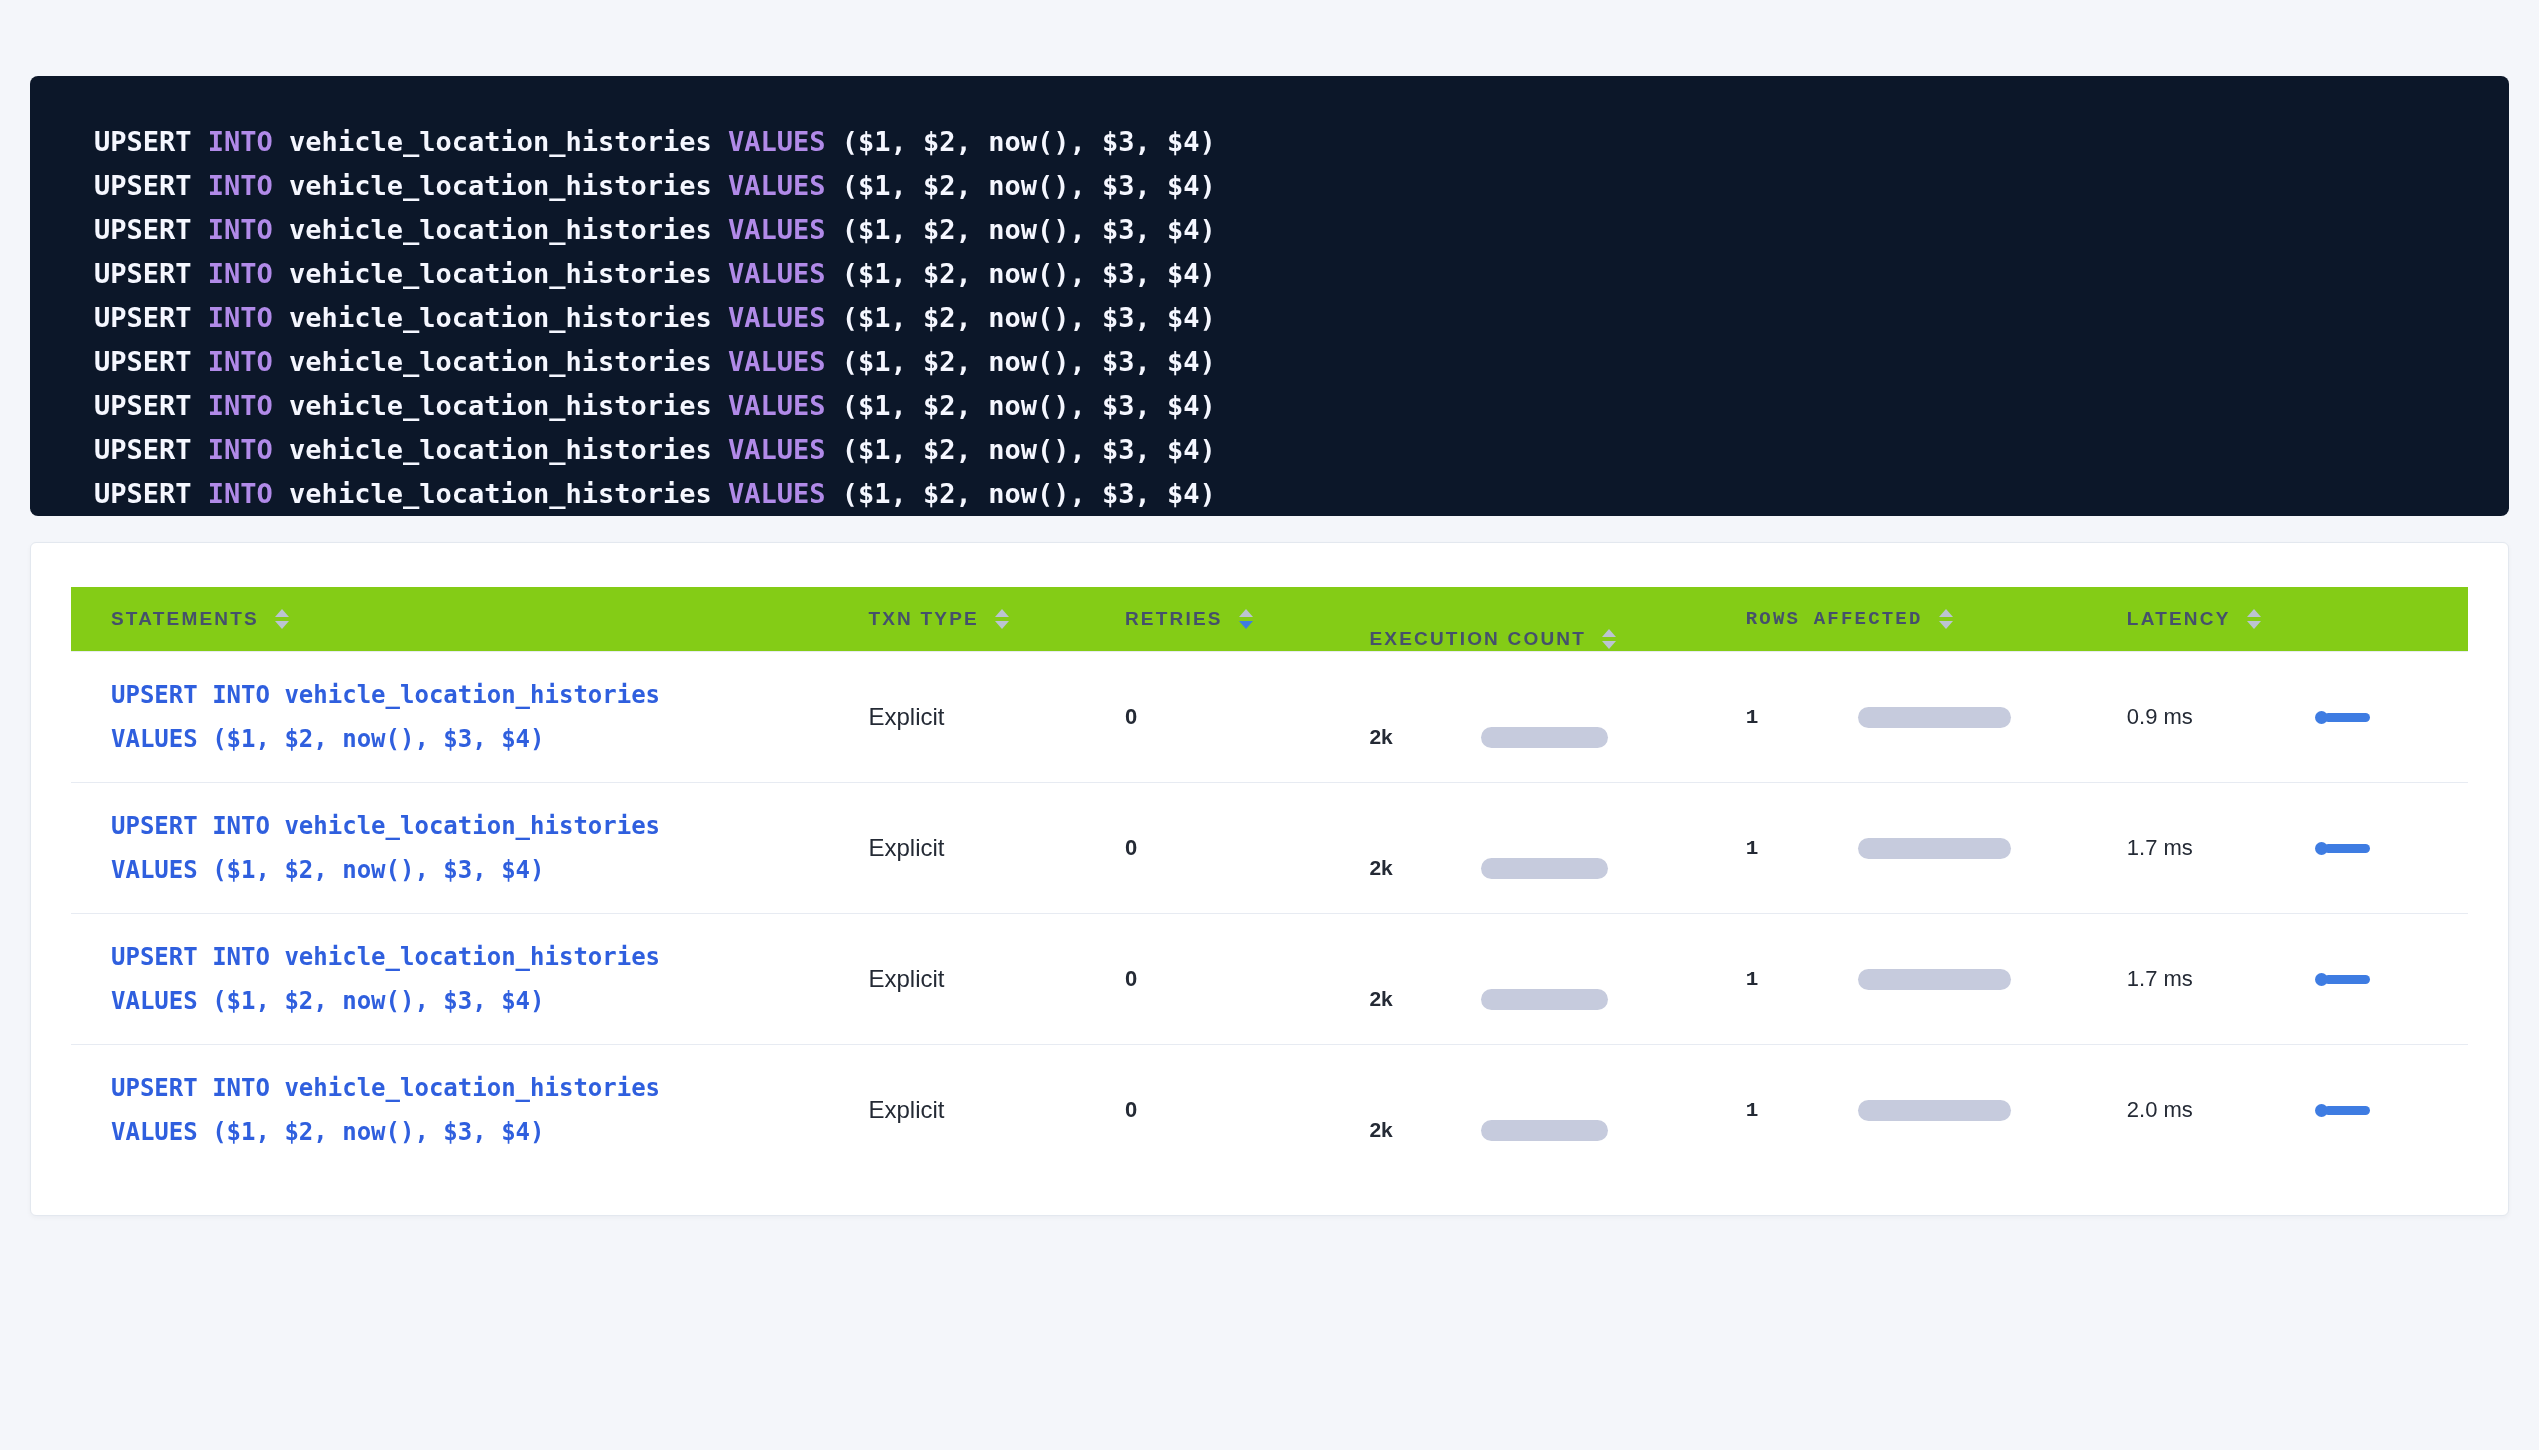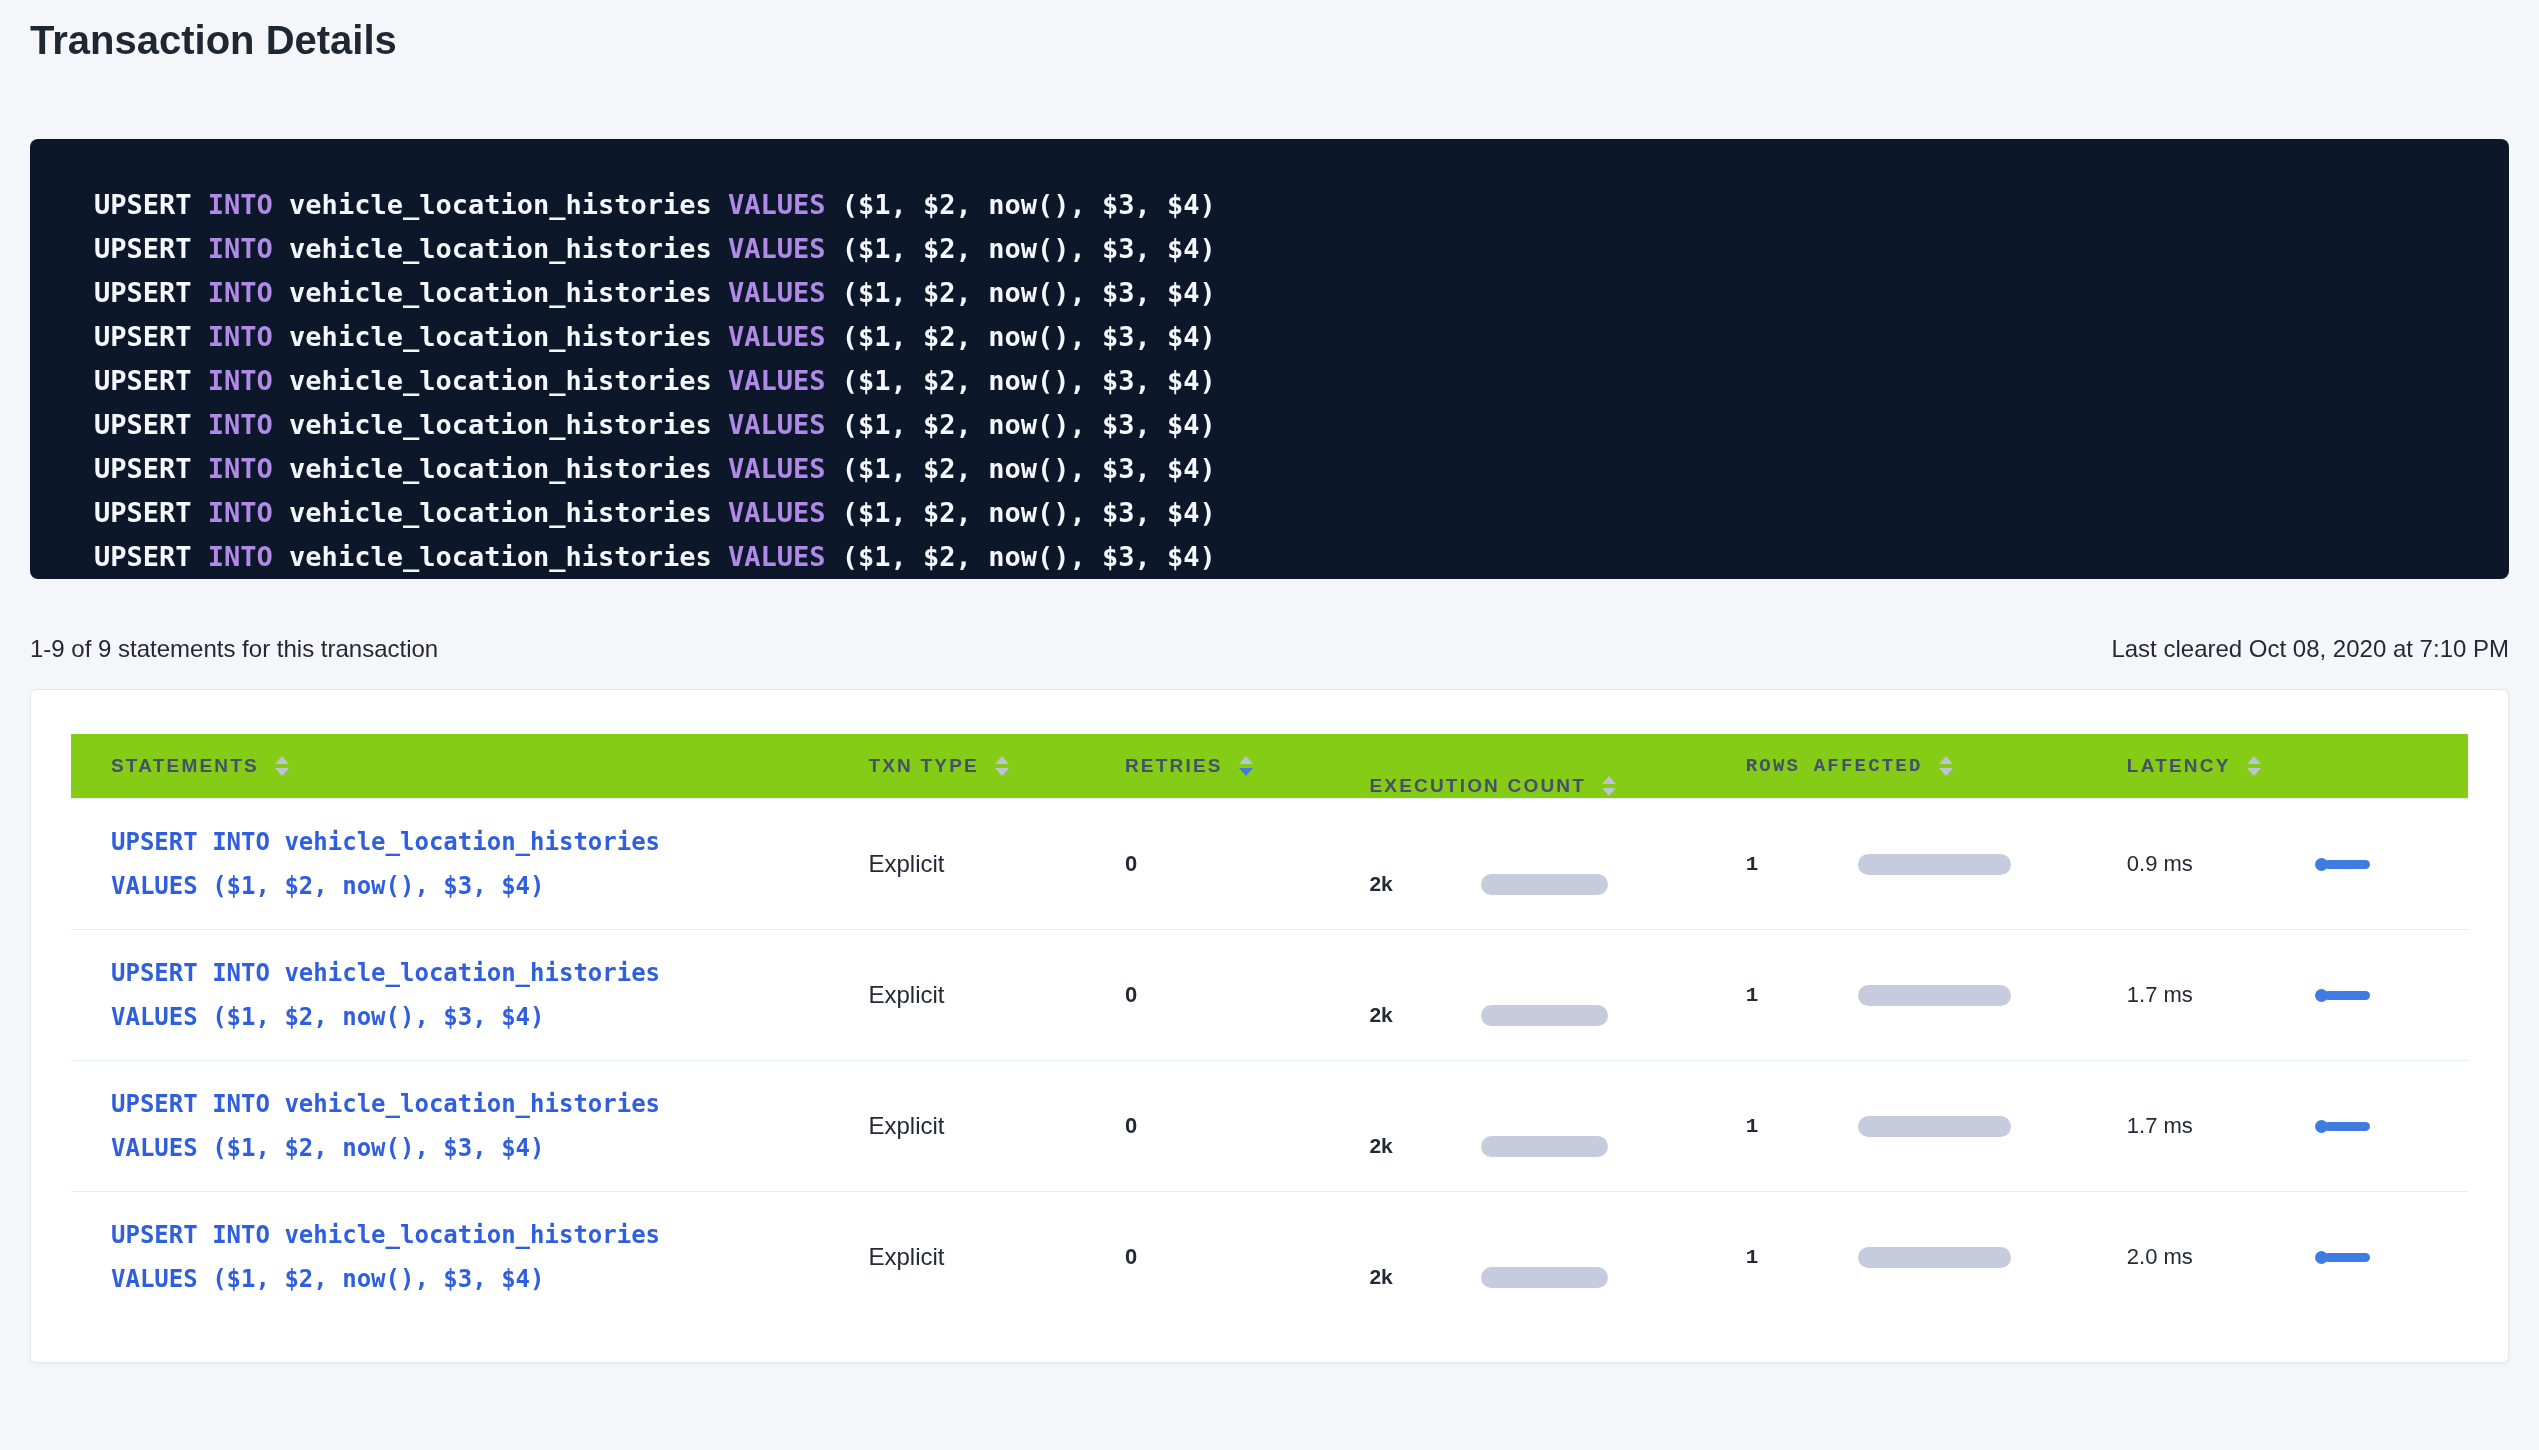--- a/index.html
+++ b/index.html
@@ -98,21 +98,20 @@
   .lat-val{width:122px;font-size:22px;color:var(--text-dark);}
   .latency-viz{display:inline-flex;align-items:center;margin-left:26px;}
   .latency-viz .dot{width:13px;height:13px;border-radius:50%;background:var(--accent-blue);}
   .latency-viz .bar{width:46px;height:9px;border-radius:5px;background:var(--accent-blue);margin-left:-4px;}
 </style>
 </head>
 <body>
 
 <div class="wrap">
 
-  <h1 class="page-title">Transaction Details</h1>
 
   <div class="code-box">
 
       <div class="code-line"><span>UPSERT</span> <span class="tok-kw">INTO</span> <span>vehicle_location_histories</span> <span class="tok-kw">VALUES</span> <span>($1, $2, now(), $3, $4)</span></div>
 
       <div class="code-line"><span>UPSERT</span> <span class="tok-kw">INTO</span> <span>vehicle_location_histories</span> <span class="tok-kw">VALUES</span> <span>($1, $2, now(), $3, $4)</span></div>
 
       <div class="code-line"><span>UPSERT</span> <span class="tok-kw">INTO</span> <span>vehicle_location_histories</span> <span class="tok-kw">VALUES</span> <span>($1, $2, now(), $3, $4)</span></div>
 
       <div class="code-line"><span>UPSERT</span> <span class="tok-kw">INTO</span> <span>vehicle_location_histories</span> <span class="tok-kw">VALUES</span> <span>($1, $2, now(), $3, $4)</span></div>
@@ -122,24 +121,20 @@
       <div class="code-line"><span>UPSERT</span> <span class="tok-kw">INTO</span> <span>vehicle_location_histories</span> <span class="tok-kw">VALUES</span> <span>($1, $2, now(), $3, $4)</span></div>
 
       <div class="code-line"><span>UPSERT</span> <span class="tok-kw">INTO</span> <span>vehicle_location_histories</span> <span class="tok-kw">VALUES</span> <span>($1, $2, now(), $3, $4)</span></div>
 
       <div class="code-line"><span>UPSERT</span> <span class="tok-kw">INTO</span> <span>vehicle_location_histories</span> <span class="tok-kw">VALUES</span> <span>($1, $2, now(), $3, $4)</span></div>
 
       <div class="code-line"><span>UPSERT</span> <span class="tok-kw">INTO</span> <span>vehicle_location_histories</span> <span class="tok-kw">VALUES</span> <span>($1, $2, now(), $3, $4)</span></div>
 
   </div>
 
-  <div class="meta-row">
-    <span>1-9 of 9 statements for this transaction</span>
-    <span>Last cleared Oct 08, 2020 at 7:10 PM</span>
-  </div>
 
   <div class="card">
 
     <div class="thead">
       <div class="cell c1 th">
         <span>STATEMENTS</span>
         <span class="sort">
             <span class="caret up"></span>
             <span class="caret down"></span>
           </span>

